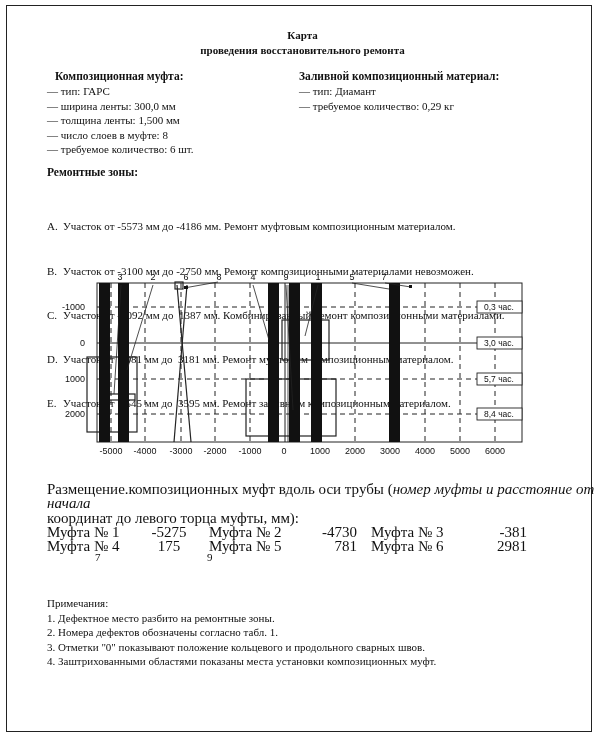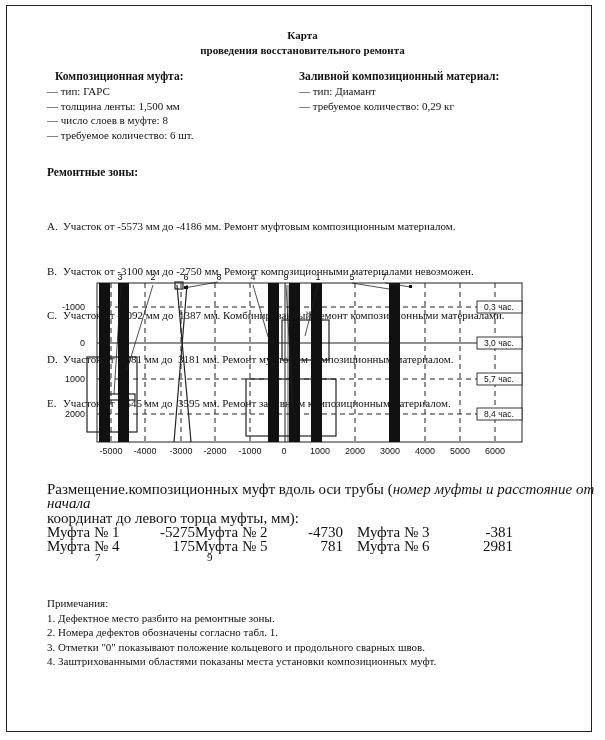--- a/index.html
+++ b/index.html
@@ -15,41 +15,42 @@
   .list { position: absolute; font-size: 11px; line-height: 14.6px; }
   .list div::before { content: "— "; }
   .sec { position: absolute; font-weight: bold; font-size: 11.5px; }
   .zones { position: absolute; left: 47px; top: 190px; font-size: 11px; line-height: 14.7px; white-space: pre; }
   .zones span.k { display: inline-block; width: 16px; }
   .chart { position: absolute; left: 50px; top: 268px; }
   .placement { position: absolute; left: 47px; top: 482px; font-size: 15px; line-height: 14.3px; }
   .placement .it { font-style: italic; }
   .grid-row { display: flex; }
   .grid-row .c1 { width: 96px; }
-  .grid-row .c2 { width: 52px; text-align: right; padding-right: 0; }
+  .grid-row .c2 { width: 52px; text-align: center; padding-right: 14px; }
   .grid-row .c3 { width: 96px; }
   .grid-row .c4 { width: 52px; text-align: right; padding-right: 14px; }
   .grid-row .c5 { width: 96px; }
   .grid-row .c6 { width: 60px; text-align: right; }
   .defects { position: absolute; left: 47px; top: 550px; font-size: 11px; line-height: 14.3px; }
   .defects .nums { display: flex; }
   .defects .nums span { display: inline-block; }
   .notes { position: absolute; left: 47px; top: 596px; font-size: 11px; line-height: 14.6px; }
 </style>
 </head>
 <body>
 
 <div class="frame"></div>
 
 <div class="title t1">Карта</div>
 <div class="title t2">проведения восстановительного ремонта</div>
 
 <div class="colhead" style="left:55px; top:70px;">Композиционная муфта:</div>
 <div class="list" style="left:47px; top:84px;">
   <div>тип: ГАРС</div>
+  <div>ширина ленты: 300,0 мм</div>
   <div>толщина ленты: 1,500 мм</div>
   <div>число слоев в муфте: 8</div>
   <div>требуемое количество: 6 шт.</div>
 </div>
 
 <div class="colhead" style="left:299px; top:70px;">Заливной композиционный материал:</div>
 <div class="list" style="left:299px; top:84px;">
   <div>тип: Диамант</div>
   <div>требуемое количество: 0,29 кг</div>
 </div>

